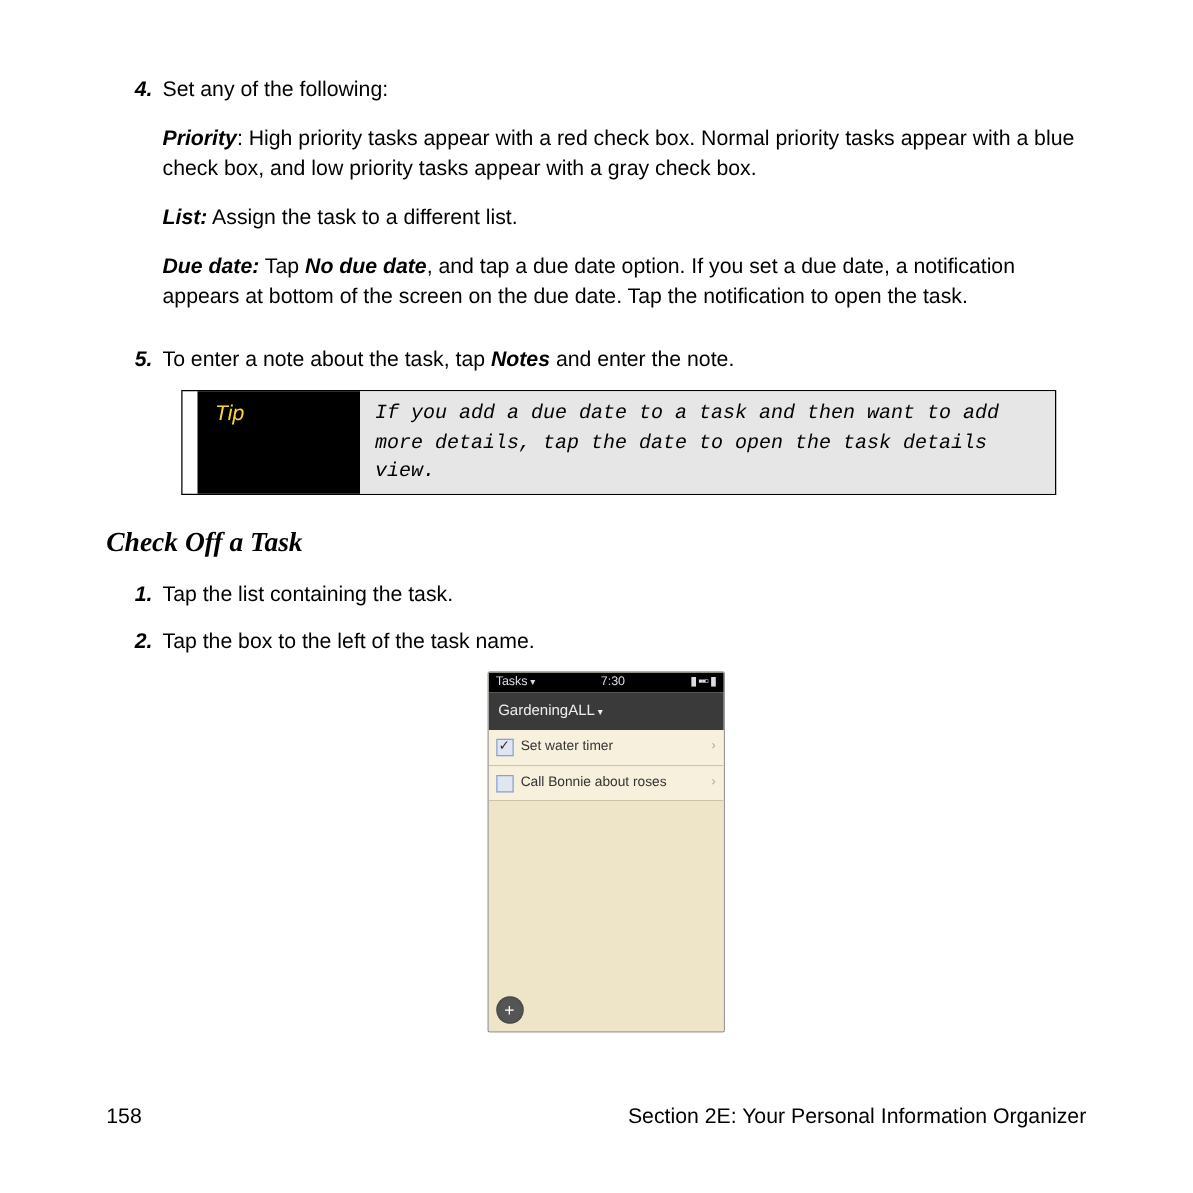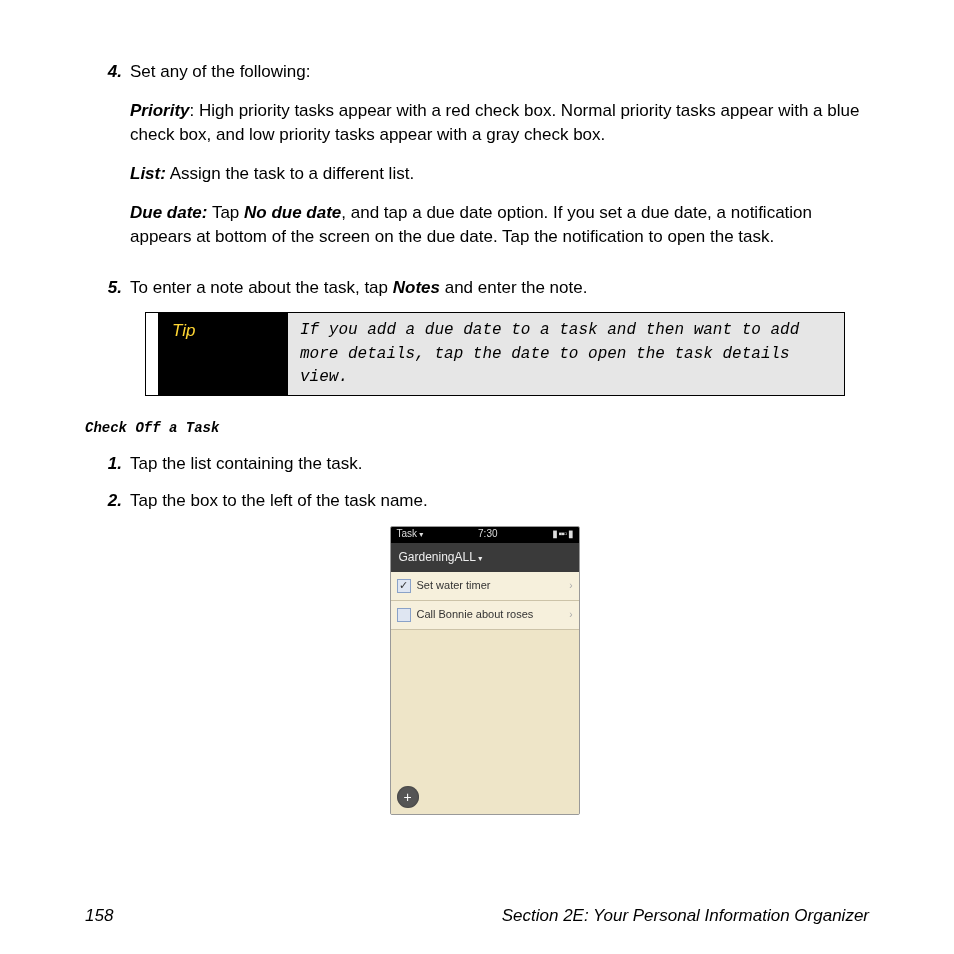--- a/index.html
+++ b/index.html
@@ -58,23 +58,23 @@
     color: #000;
     font-style: italic;
     padding: 6px 12px;
     flex: 1;
     font-size: 16px;
     font-family: Liberation Mono, monospace;
   }
   h2.section {
     font-style: italic;
     font-weight: bold;
-    font-size: 14px;
+    font-size: 22px;
     margin: 22px 0 14px 0;
-    font-family: Liberation Mono, monospace;
+    font-family: Liberation Serif, serif;
   }
   
   .shot {
     width: 190px;
     margin: 10px auto 0 auto;
     border: 1px solid #999;
     background: #f0e8d0;
     border-radius: 2px;
     overflow: hidden;
     font-size: 11px;
@@ -124,26 +124,25 @@
     padding: 6px;
   }
   .shot-add {
     width: 22px; height: 22px; border-radius: 50%;
     background: #555; color: #fff; display: inline-flex;
     align-items: center; justify-content: center; font-size: 14px;
     box-shadow: 0 0 2px rgba(0,0,0,.5) inset;
   }
   .footer {
     position: absolute;
-    bottom: 25px;
+    bottom: 48px;
     left: 85px;
     right: 85px;
     display: flex;
     justify-content: space-between;
-    font-style: italic;
     font-size: 17px;
   }
   .tiny-dropdown::after { content: " ▾"; font-size: 8px; }
   .signal { letter-spacing: -1px; }
   .content-block { margin-left: 15px; }
 </style>
 </head>
 <body>
 
 <div class="page">
@@ -186,21 +185,21 @@
       <div class="num">1.</div>
       <div class="body">Tap the list containing the task.</div>
     </div>
     <div class="list-item">
       <div class="num">2.</div>
       <div class="body">Tap the box to the left of the task name.</div>
     </div>
 
     <div class="shot">
       <div class="shot-status">
-        <span class="tiny-dropdown">Task</span>
+        <span class="tiny-dropdown">Tasks</span>
         <span>7:30</span>
         <span class="signal">▮ ▪▪▫ ▮</span>
       </div>
       <div class="shot-title">
         <span>Gardening</span>
         <span class="tiny-dropdown">ALL</span>
       </div>
       <div class="shot-row">
         <span class="shot-check">✓</span>
         <span>Set water timer</span>

